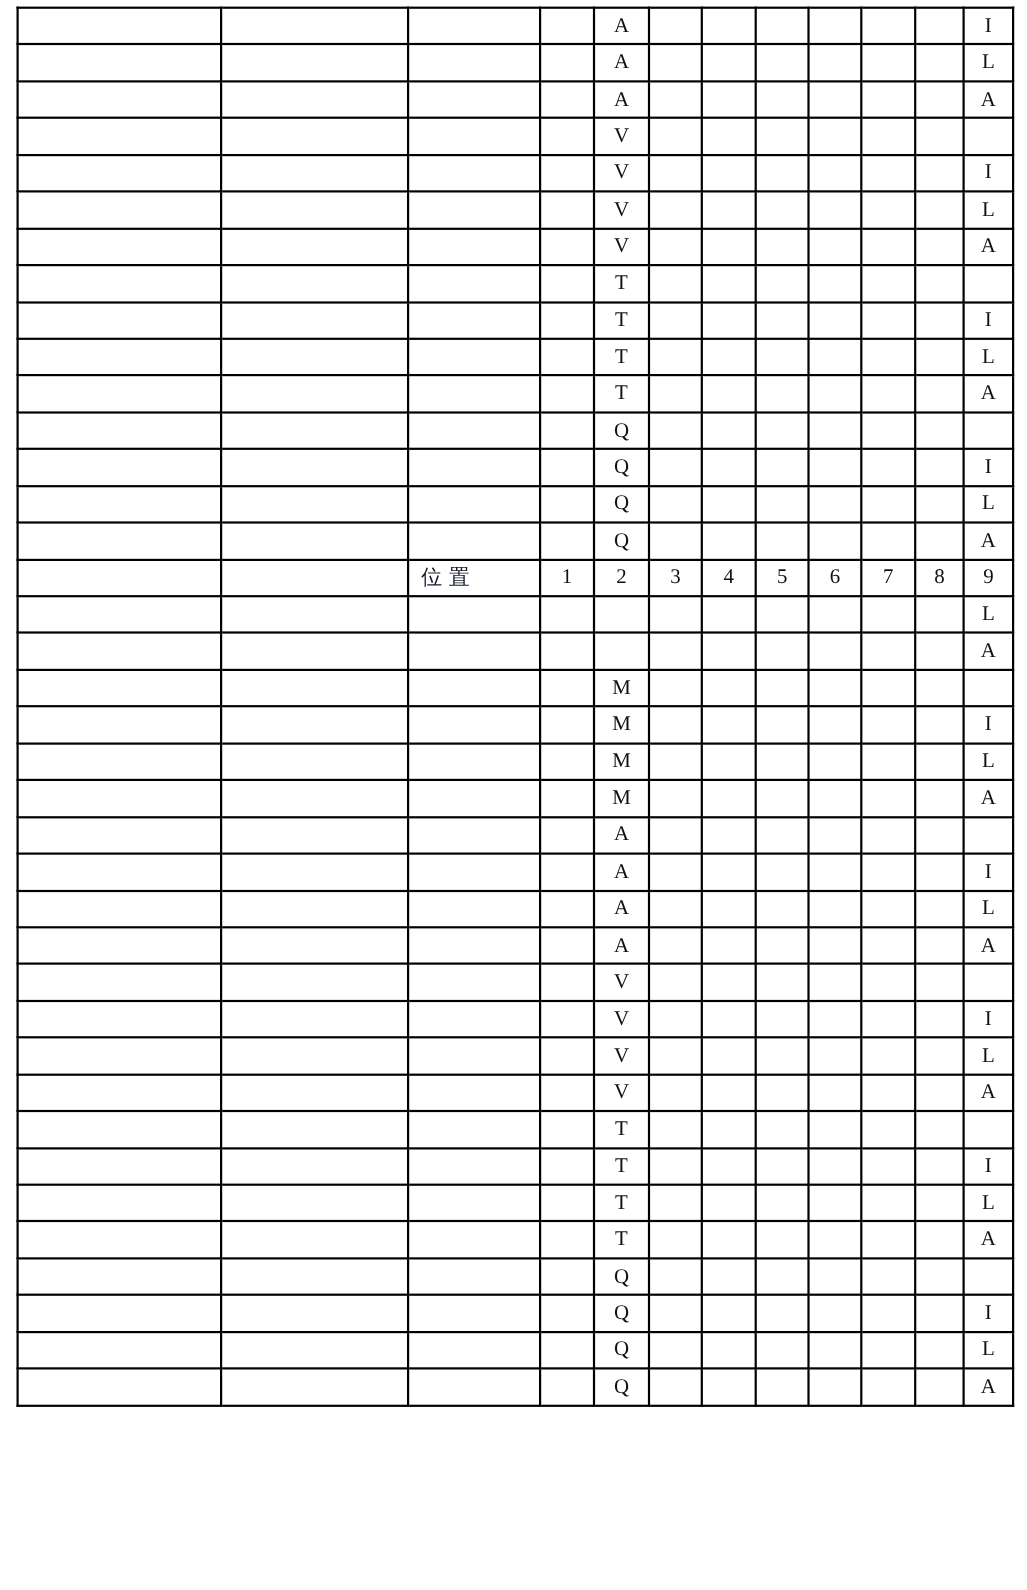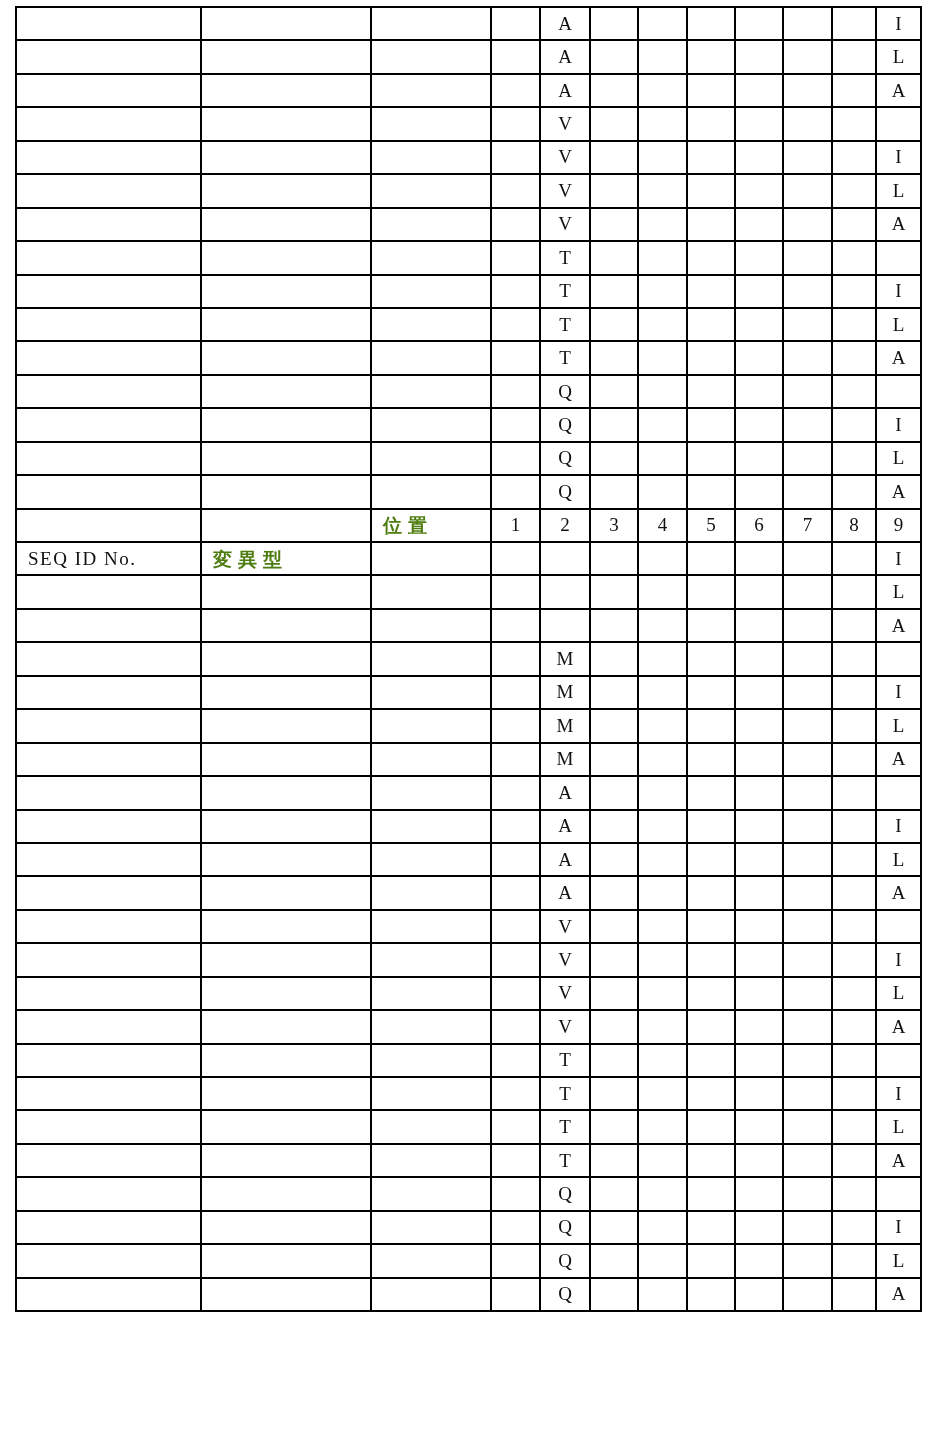--- a/index.html
+++ b/index.html
@@ -40,22 +40,22 @@
     text-align: left;
     padding-left: 11px !important;
     font-family: "Liberation Serif", "DejaVu Serif", serif;
     font-size: 21px;
     letter-spacing: 1.5px;
   }
   td.c-jp {
     font-family: "DejaVu Sans", sans-serif;
     font-size: 19px;
     letter-spacing: 6px;
-    font-weight: bold;
-    color: #4d7c0f;
+    font-weight: normal;
+    color: #0f172a;
     border-radius: 13px;
   }
   td.c-pos {
     text-align: center;
     font-family: "Liberation Serif", "DejaVu Serif", serif;
     font-size: 21px;
   }
 </style>
 </head>
 <body>
@@ -295,34 +295,20 @@
           <td class="c-pos">2</td>
           <td class="c-pos">3</td>
           <td class="c-pos">4</td>
           <td class="c-pos">5</td>
           <td class="c-pos">6</td>
           <td class="c-pos">7</td>
           <td class="c-pos">8</td>
           <td class="c-pos">9</td>
         </tr>
         <tr>
-          <td class="c-text">SEQ ID No.</td>
-          <td class="c-text c-jp">変異型</td>
-          <td class="c-text"></td>
-          <td class="c-pos"></td>
-          <td class="c-pos"></td>
-          <td class="c-pos"></td>
-          <td class="c-pos"></td>
-          <td class="c-pos"></td>
-          <td class="c-pos"></td>
-          <td class="c-pos"></td>
-          <td class="c-pos"></td>
-          <td class="c-pos">I</td>
-        </tr>
-        <tr>
           <td class="c-text"></td>
           <td class="c-text"></td>
           <td class="c-text"></td>
           <td class="c-pos"></td>
           <td class="c-pos"></td>
           <td class="c-pos"></td>
           <td class="c-pos"></td>
           <td class="c-pos"></td>
           <td class="c-pos"></td>
           <td class="c-pos"></td>

